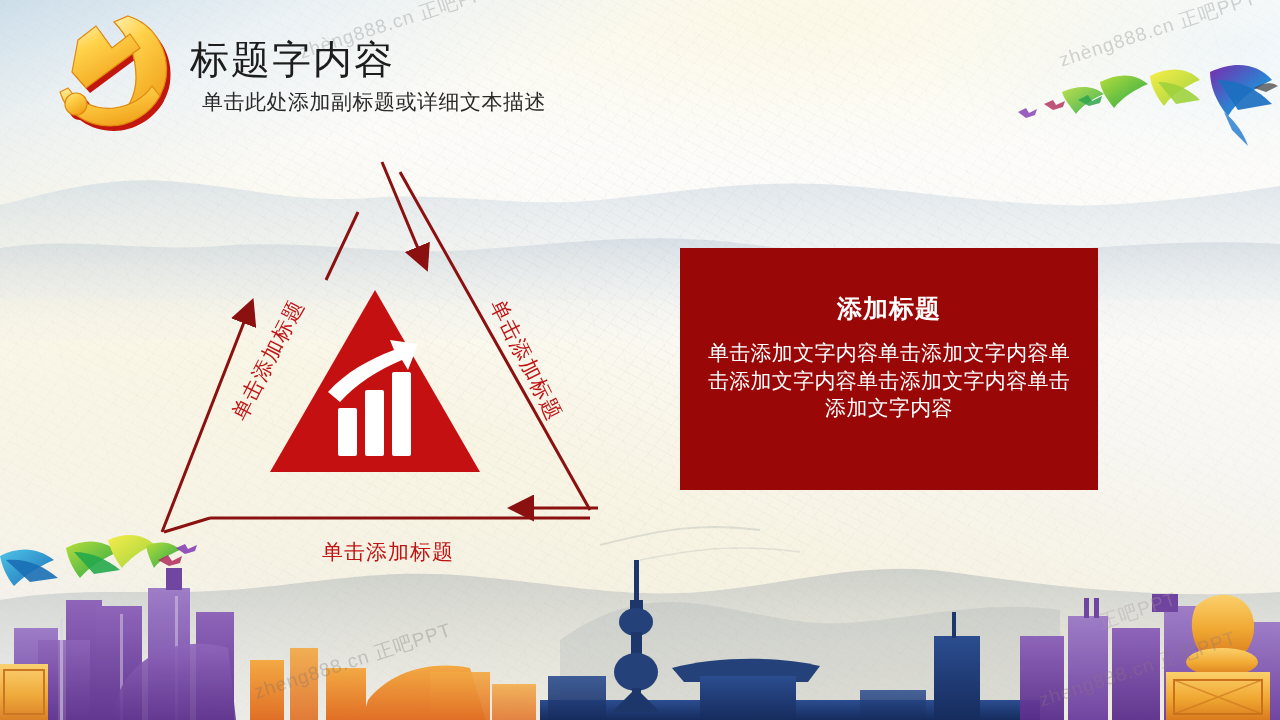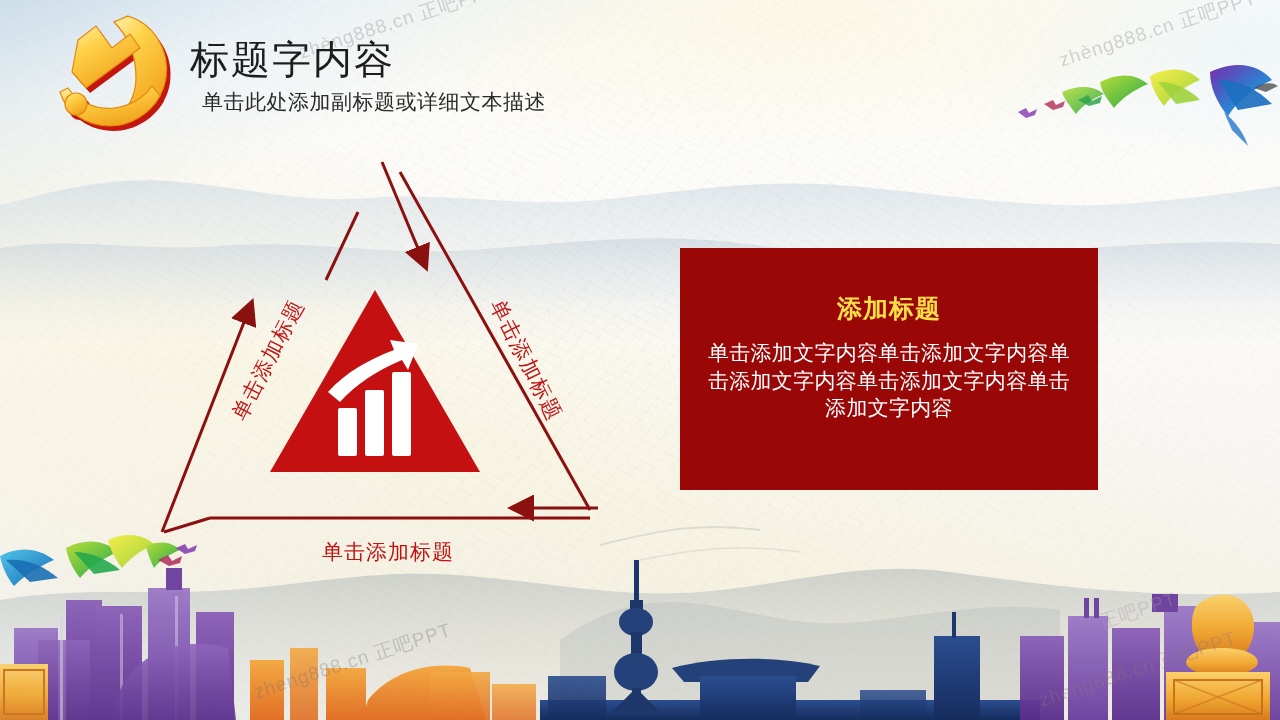--- a/index.html
+++ b/index.html
@@ -85,21 +85,21 @@
 
   
   .panel {
     position: absolute; left: 680px; top: 248px;
     width: 418px; height: 242px;
     background: #9A0707;
     box-sizing: border-box;
     padding: 44px 26px 0 26px;
   }
   .panel-title {
-    color: #fde047; font-size: 25px; font-weight: bold;
+    color: #ffffff; font-size: 25px; font-weight: bold;
     text-align: center; letter-spacing: 1px; margin: 0 0 14px 0;
   }
   .panel-body {
     color: #ffffff; font-size: 21px; line-height: 1.32;
     letter-spacing: .3px; margin: 0; text-align: center;
   }
 </style>
 </head>
 <body>
 

